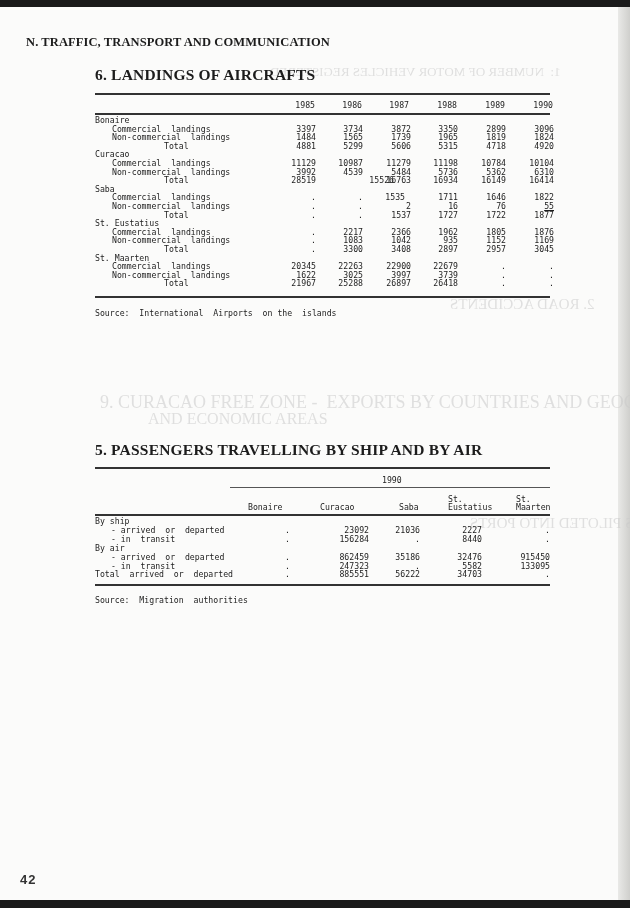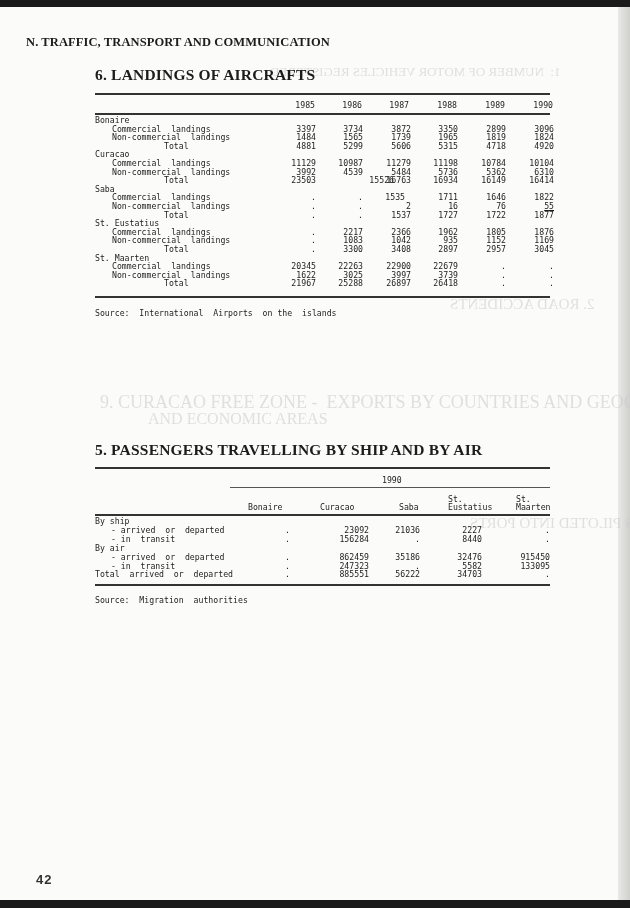--- a/index.html
+++ b/index.html
@@ -32,21 +32,21 @@
   .rule.thick { height: 2px; }
   .rule.thin { height: 1px; background: #555; }
   .mono { font-family: "DejaVu Sans Mono", monospace; font-size: 8.2px; line-height: 8.6px; }
   .row { position: absolute; left: 0; width: 100%; height: 9px; }
   .cell { position: absolute; white-space: pre; }
   .num { text-align: right; }
   .t1 { position: absolute; left: 95px; top: 93px; width: 455px; height: 210px; }
   .t2 { position: absolute; left: 95px; top: 467px; width: 455px; height: 140px; }
   .src { position: absolute; white-space: pre; font-size: 8.2px; }
   .page-num {
-    position: absolute; left: 36px; top: 872px;
+    position: absolute; left: 20px; top: 872px;
     font-family: "Liberation Sans", sans-serif; font-size: 13px; font-weight: bold; color: #333;
     letter-spacing: 1px;
   }
   .ghost {
     position: absolute; color: #c9c9c9; font-family: "Liberation Serif", serif;
     font-size: 15px; white-space: pre; opacity: 0.55;
   }
 </style>
 </head>
 <body>
@@ -134,21 +134,21 @@
         <div class="cell" style="left: 17px;">Non-commercial  landings</div>
         <div class="cell num" style="left: 171px; width: 50px;">3992</div>
         <div class="cell num" style="left: 218px; width: 50px;">4539</div>
         <div class="cell num" style="left: 266px; width: 50px;">5484</div>
         <div class="cell num" style="left: 313px; width: 50px;">5736</div>
         <div class="cell num" style="left: 361px; width: 50px;">5362</div>
         <div class="cell num" style="left: 409px; width: 50px;">6310</div>
       </div>
       <div class="row" style="top: 83.2px;">
         <div class="cell" style="left: 69px;">Total</div>
-        <div class="cell num" style="left: 171px; width: 50px;">23503</div>
+        <div class="cell num" style="left: 171px; width: 50px;">28519</div>
         <div class="cell num" style="left: 218px; width: 50px; padding-left: 31px;">15526</div>
         <div class="cell num" style="left: 266px; width: 50px;">16763</div>
         <div class="cell num" style="left: 313px; width: 50px;">16934</div>
         <div class="cell num" style="left: 361px; width: 50px;">16149</div>
         <div class="cell num" style="left: 409px; width: 50px;">16414</div>
       </div>
       <div class="row" style="top: 91.8px;">
         <div class="cell" style="left: 0px;">Saba</div>
         <div class="cell num" style="left: 171px; width: 50px;"></div>
         <div class="cell num" style="left: 218px; width: 50px;"></div>

